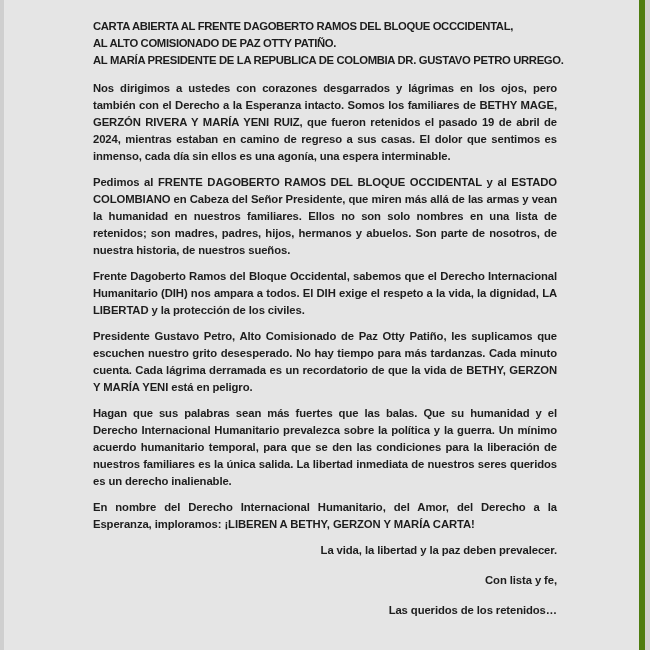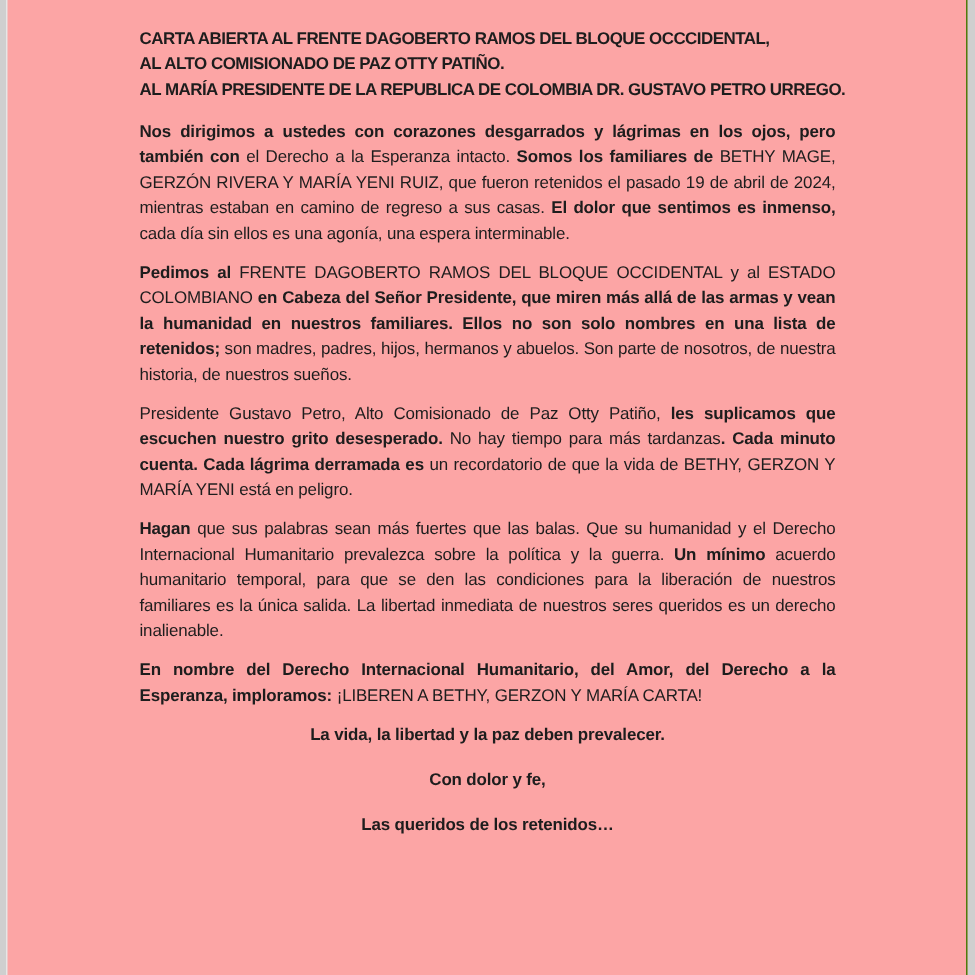--- a/index.html
+++ b/index.html
@@ -10,23 +10,23 @@
     overflow: hidden;
     background: #cfcfcf;
     font-family: "Liberation Sans", sans-serif;
   }
   .page {
     position: absolute;
     top: 0;
     bottom: 0;
     left: 4px;
     right: 5px;
-    background: #fca5a5;
+    background: #e5e5e5;
     border-left: 1px solid #e6e6e6;
-    border-right: 1px solid #4d7c0f;
+    border-right: 6px solid #4d7c0f;
   }
   .content {
     position: absolute;
     top: 18px;
     left: 88px;
     width: 464px;
     color: #1d1d1d;
   }
   .title-block {
     margin-bottom: 11px;
@@ -40,39 +40,40 @@
   }
   .para {
     margin: 0 0 9px 0;
     font-size: 11.3px;
     line-height: 17px;
     text-align: justify;
     letter-spacing: -0.1px;
   }
   .para.closing {
     margin-bottom: 13px;
-    text-align: center;
+    text-align: right;
   }
   .seg { font-weight: 700; }
-  .seg.bold { font-weight: 400; }
+  .seg.bold { font-weight: 700; }
 </style>
 </head>
 <body>
 
 <div class="page">
   <div class="content">
     <header class="title-block">
         <div class="title-line">CARTA ABIERTA AL FRENTE DAGOBERTO RAMOS DEL BLOQUE OCCCIDENTAL,</div>
         <div class="title-line">AL ALTO COMISIONADO DE PAZ OTTY PATIÑO.</div>
         <div class="title-line">AL MARÍA PRESIDENTE DE LA REPUBLICA DE COLOMBIA DR. GUSTAVO PETRO URREGO.</div>
       </header>
     <main>
         <p class="para"><span class="seg">Nos dirigimos a ustedes con corazones desgarrados y lágrimas en los ojos, pero también con </span><span class="seg bold">el Derecho a la Esperanza intacto.</span><span class="seg"> Somos los familiares de </span><span class="seg bold">BETHY MAGE, GERZÓN RIVERA Y MARÍA YENI RUIZ, que fueron retenidos el pasado 19 de abril de 2024, mientras estaban en camino de regreso a sus casas.</span><span class="seg"> El dolor que sentimos es inmenso, </span><span class="seg bold">cada día sin ellos es una agonía, una espera interminable.</span></p>
         <p class="para"><span class="seg">Pedimos al </span><span class="seg bold">FRENTE DAGOBERTO RAMOS DEL BLOQUE OCCIDENTAL y al ESTADO COLOMBIANO</span><span class="seg"> en Cabeza del Señor Presidente, que miren más allá de las armas y vean la humanidad en nuestros familiares. Ellos no son solo nombres en una lista de retenidos; </span><span class="seg bold">son madres, padres, hijos, hermanos y abuelos. Son parte de nosotros, de nuestra historia, de nuestros sueños.</span></p>
+        <p class="para"><span class="seg bold">Frente Dagoberto Ramos del Bloque Occidental, sabemos que el Derecho Internacional Humanitario (DIH) nos ampara a todos. El DIH exige el respeto a la vida, la dignidad, LA LIBERTAD y la protección de los civiles.</span></p>
         <p class="para"><span class="seg bold">Presidente Gustavo Petro, Alto Comisionado de Paz Otty Patiño,</span><span class="seg"> les suplicamos que escuchen nuestro grito desesperado. </span><span class="seg bold">No hay tiempo para más tardanzas</span><span class="seg">. Cada minuto cuenta. Cada lágrima derramada es </span><span class="seg bold">un recordatorio de que la vida de BETHY, GERZON Y MARÍA YENI está en peligro.</span></p>
         <p class="para"><span class="seg">Hagan </span><span class="seg bold">que sus palabras sean más fuertes que las balas. Que su humanidad y el Derecho Internacional Humanitario prevalezca sobre la política y la guerra.</span><span class="seg"> Un mínimo </span><span class="seg bold">acuerdo humanitario temporal, para que se den las condiciones para la liberación de nuestros familiares es la única salida. La libertad inmediata de nuestros seres queridos es un derecho inalienable.</span></p>
         <p class="para"><span class="seg">En nombre del Derecho Internacional Humanitario, del Amor, del Derecho a la Esperanza, imploramos: </span><span class="seg bold">¡LIBEREN A BETHY, GERZON Y MARÍA CARTA!</span></p>
         <p class="para closing"><span class="seg">La vida, la libertad y la paz deben prevalecer.</span></p>
-        <p class="para closing"><span class="seg">Con dolor y fe,</span></p>
+        <p class="para closing"><span class="seg">Con lista y fe,</span></p>
         <p class="para closing"><span class="seg">Las queridos de los retenidos…</span></p>
       </main>
   </div>
 </div>
 
 </body></html>

